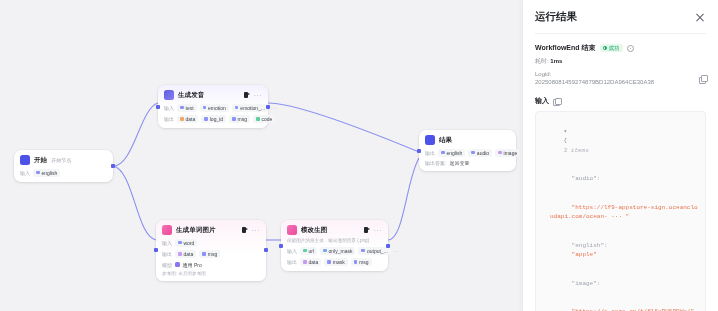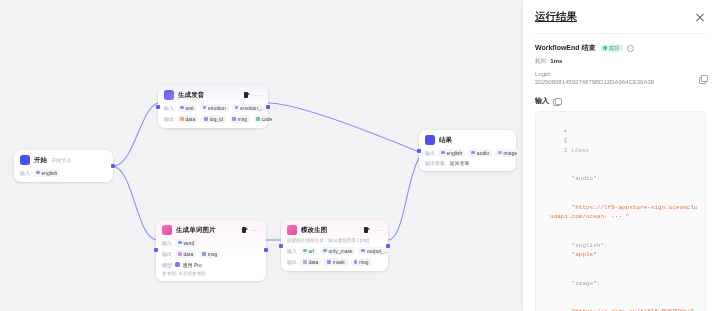--- a/index.html
+++ b/index.html
@@ -90,21 +90,21 @@
   #panel {
     position: absolute; right: 0; top: 0;
     width: 196px; height: 311px;
     background: #ffffff;
     border-left: 1px solid #ebecef;
     box-shadow: -1px 0 4px rgba(20,20,40,0.04);
     padding: 10px 12px 0 12px;
     overflow: hidden;
   }
   .p-head { display: flex; align-items: center; }
-  .p-title { font-size: 10.5px; font-weight: bold; color: #1c1f23; text-decoration: underline; }
+  .p-title { font-size: 10.5px; font-weight: bold; color: #1c1f23; }
   .p-close {
     margin-left: auto; width: 12px; height: 12px;
     position: relative; cursor: pointer;
   }
   .p-close::before, .p-close::after {
     content: ""; position: absolute; left: 1px; top: 5.5px;
     width: 10px; height: 1px; background: #5c6069;
   }
   .p-close::before { transform: rotate(45deg); }
   .p-close::after { transform: rotate(-45deg); }

